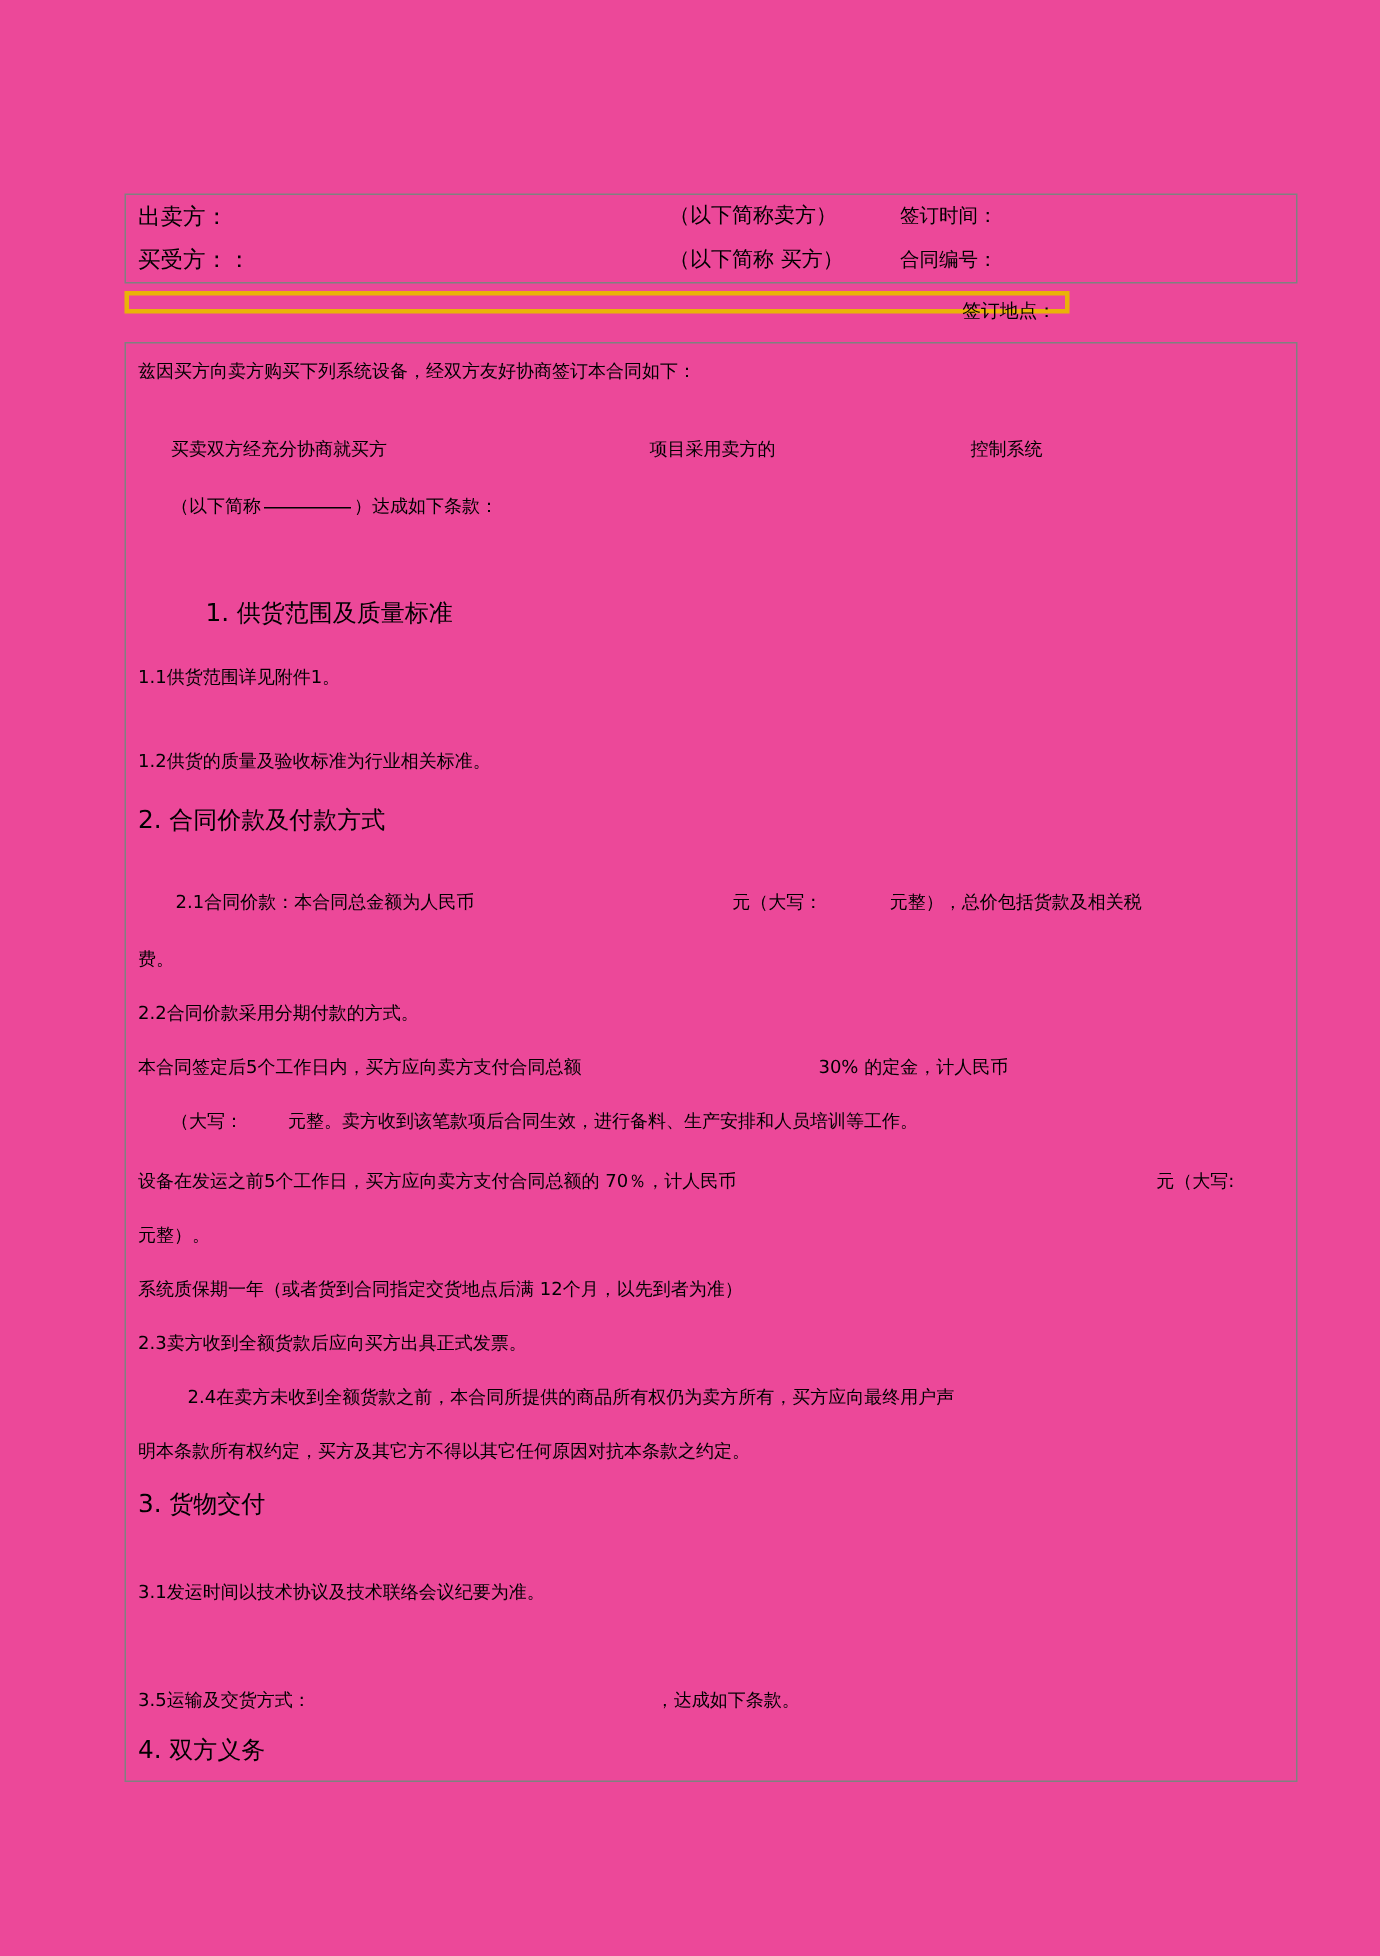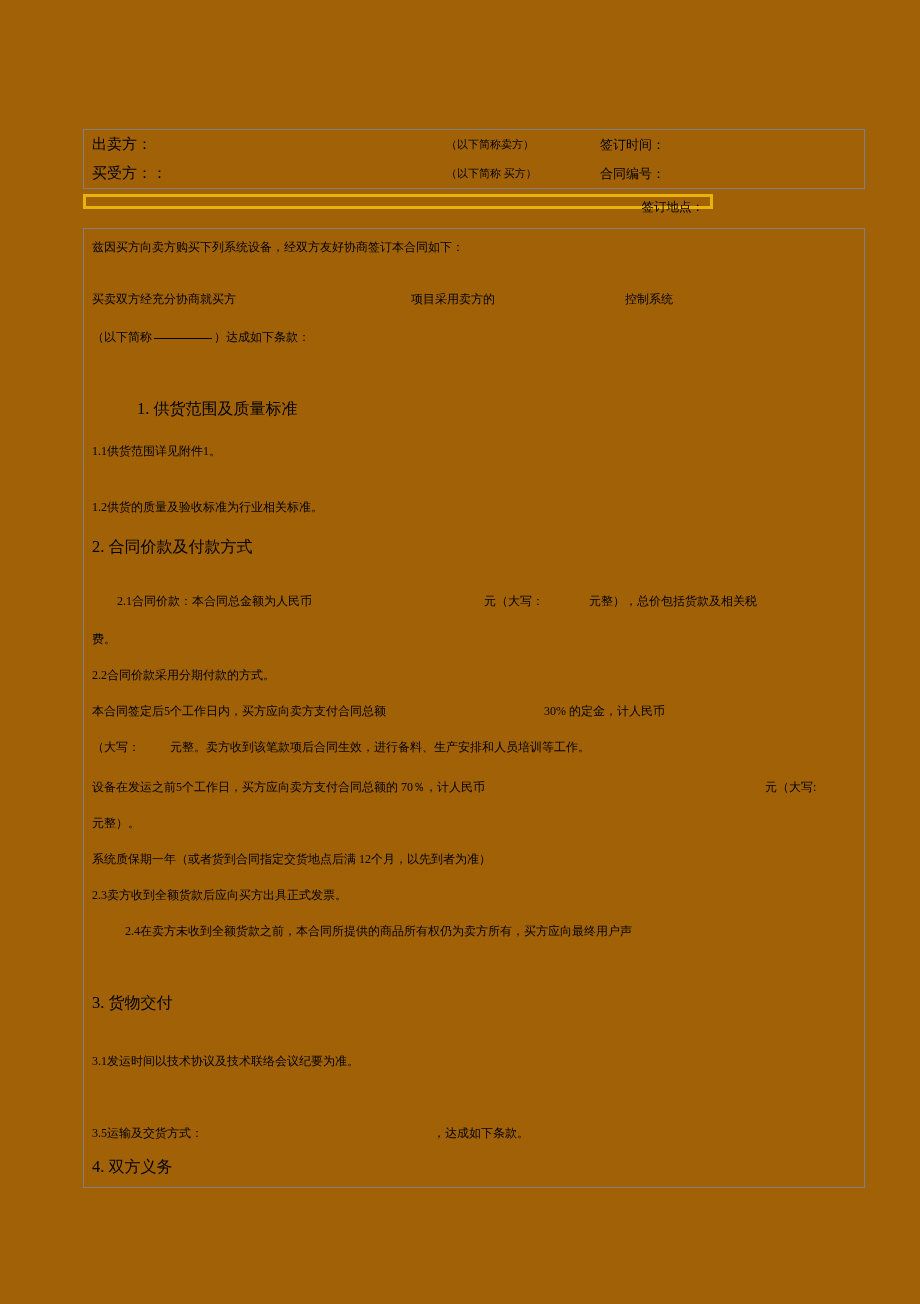--- a/index.html
+++ b/index.html
@@ -11,23 +11,22 @@
     width: 920px;
     height: 1304px;
     font-family: "DejaVu Sans", "Liberation Sans", sans-serif;
     color: #000000;
     -webkit-font-smoothing: none;
   }
   .page {
     position: relative;
     width: 920px;
     height: 1304px;
-    background: #a16207;
+    background: #ec4899;
     box-sizing: border-box;
-    font-family: Liberation Serif, serif;
   }
 
   
   .hdr-table {
     position: absolute;
     left: 83px;
     top: 129px;
     width: 782px;
     border: 1px solid #808080;
     border-collapse: collapse;
@@ -38,21 +37,21 @@
     height: 29px;
     display: block;
   }
   .hdr-cell {
     position: absolute;
     top: 0;
     line-height: 29px;
     white-space: nowrap;
   }
   .c-party  { left: 8px;   font-size: 15px; }
-  .c-alias  { left: 362px; font-size: 11px; }
+  .c-alias  { left: 362px; font-size: 14px; }
   .c-meta   { left: 516px; font-size: 13px; }
 
   .place-table {
     position: absolute;
     left: 83px;
     top: 194px;
     width: 630px;
     height: 15px;
     border: 3px solid #eab308;
     box-sizing: border-box;
@@ -78,21 +77,21 @@
     overflow: hidden;
   }
 
   .ln {
     position: absolute;
     left: 8px;
     white-space: nowrap;
     font-size: 12px;
     line-height: 20px;
   }
-  .ln.indent { left: 8px; }
+  .ln.indent { left: 30px; }
   .sec {
     font-size: 16px;
   }
   .sec .num { font-size: 16.5px; }
   .blank-s { display: inline-block; width: 54px; border-bottom: 1px solid #000; vertical-align: 2px; margin: 0 2px; }
   .blank-m { display: inline-block; width: 58px; border-bottom: 1px solid #000; vertical-align: 2px; margin: 0 2px; }
   .blank-l { display: inline-block; width: 100px; border-bottom: 1px solid #000; vertical-align: 2px; margin: 0 2px; }
   .gap-a { display: inline-block; width: 175px; }
   .gap-c { display: inline-block; width: 130px; }
   .gap-d { display: inline-block; width: 45px; }
@@ -152,20 +151,21 @@
 
     <div class="ln" style="top:548px;"><span>设备在发运之前5个工作日，买方应向卖方支付合同总额的</span>&nbsp;<span>70</span><span>％，计人民币</span><span class="gap-i"></span><span>元（大写:</span></div>
 
     <div class="ln" style="top:584px;">元整）。</div>
 
     <div class="ln" style="top:620px;"><span>系统质保期一年（或者货到合同指定交货地点后满</span>&nbsp;<span>12</span><span>个月，以先到者为准）</span></div>
 
     <div class="ln" style="top:656px;">2.3卖方收到全额货款后应向买方出具正式发票。</div>
 
     <div class="ln" style="top:692px;margin-left:33px;">2.4在卖方未收到全额货款之前，本合同所提供的商品所有权仍为卖方所有，买方应向最终用户声</div>
+    <div class="ln" style="top:728px;">明本条款所有权约定，买方及其它方不得以其它任何原因对抗本条款之约定。</div>
 
     <div class="ln sec" style="top:764px;"><span class="num">3.</span>&nbsp;<span>货物交付</span></div>
 
     <div class="ln" style="top:822px;">3.1发运时间以技术协议及技术联络会议纪要为准。</div>
 
 
     <div class="ln" style="top:894px;"><span>3.5运输及交货方式：</span><span class="gap-j"></span><span>，达成如下条款。</span></div>
 
     <div class="ln sec" style="top:928px;"><span class="num">4.</span>&nbsp;<span>双方义务</span></div>
 

